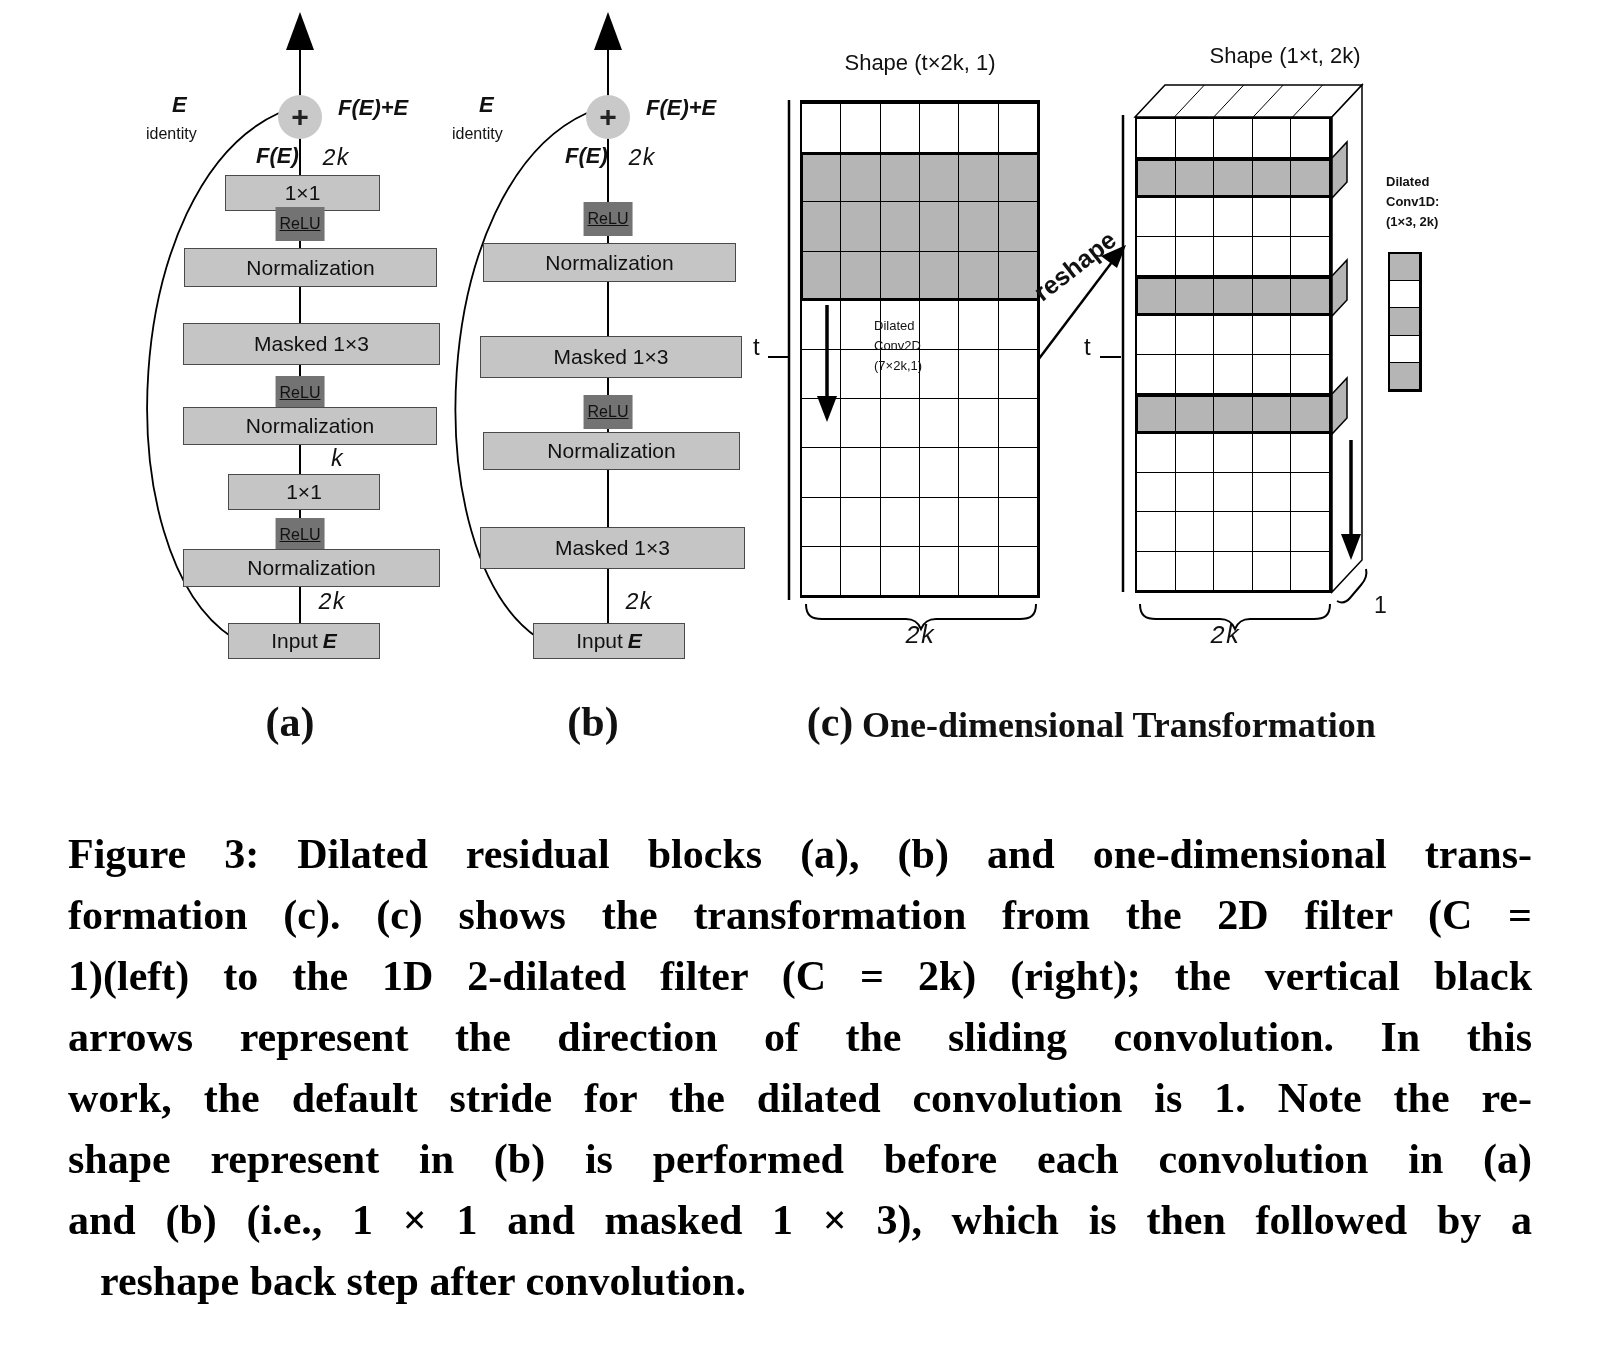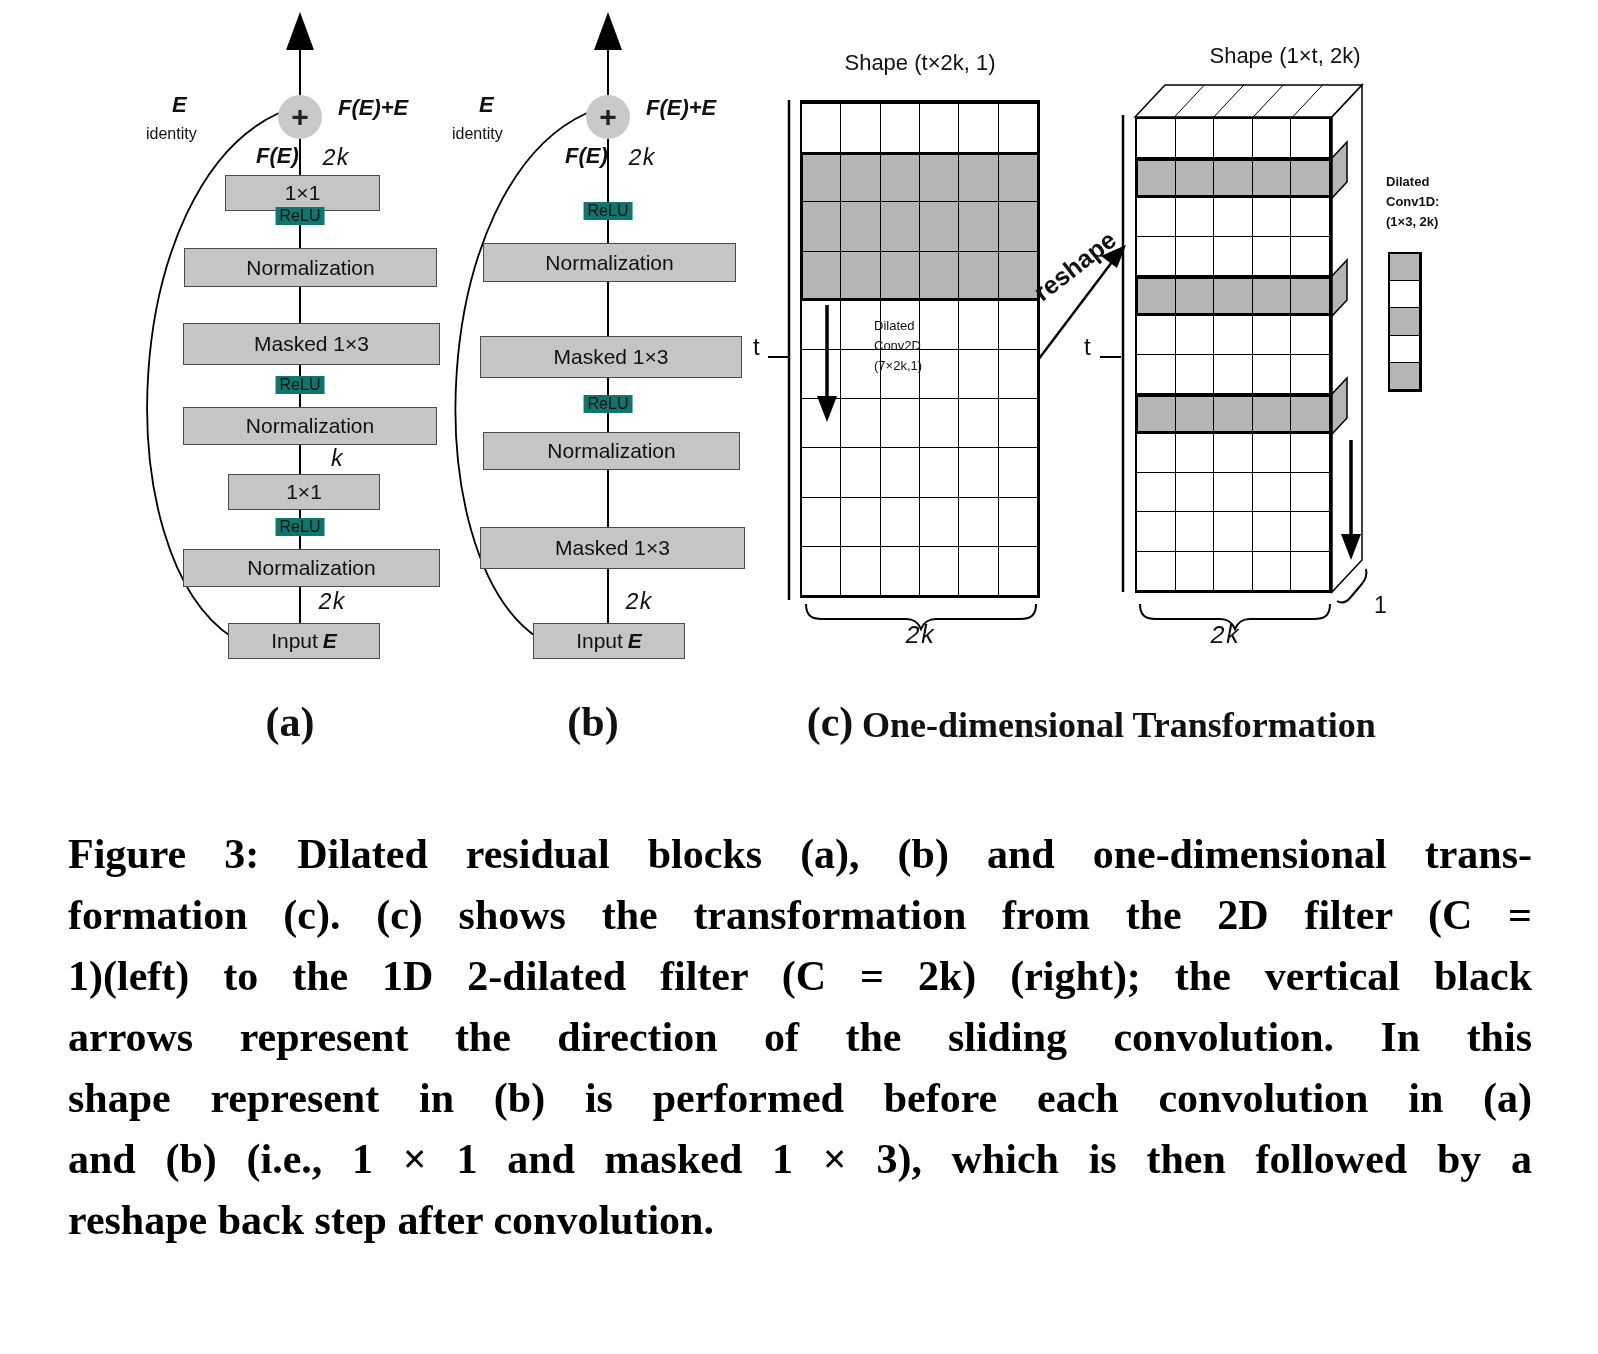--- a/index.html
+++ b/index.html
@@ -10,21 +10,21 @@
   }
   .fig { position: absolute; left: 0; top: 0; width: 1598px; height: 790px; }
   svg.layer { position: absolute; left: 0; top: 0; pointer-events: none; }
 
   .box {
     position: absolute; background: #c5c5c5; border: 1px solid #4a4a4a;
     display: flex; align-items: center; justify-content: center;
     font-size: 21px; color: #111; white-space: nowrap;
   }
   .lbl { position: absolute; font-size: 16px; white-space: nowrap; }
-  .relu { background: #0f766e; padding: 0 4px; transform: translateX(-50%); }
+  .relu { background: #737373; padding: 8px 4px; transform: translateX(-50%); text-decoration: underline; }
   .mathb { font-weight: bold; font-style: italic; font-size: 22px; }
   .dim { font-family: Liberation Mono, monospace; font-style: italic; font-size: 23px; }
   .plus-circle {
     position: absolute; width: 44px; height: 44px; border-radius: 50%;
     background: #c9c9c9; display: flex; align-items: center; justify-content: center;
     font-size: 30px; font-weight: bold; color: #222;
   }
   .panel-label {
     position: absolute; font-family: "Liberation Serif", serif;
     font-weight: bold; font-size: 42px; text-align: center;
@@ -39,21 +39,21 @@
     position: absolute; font-size: 25px; font-weight: bold;
     transform: rotate(-38deg); transform-origin: left bottom; white-space: nowrap;
   }
   .iv { font-style: italic; font-weight: bold; margin-left: 5px; }
   .caption { position: absolute; left: 68px; top: 824px; width: 1464px; }
   .cap-line {
     font-family: "Liberation Serif", serif; font-weight: bold; font-size: 42px;
     line-height: 61px; color: #000; text-align: justify; text-align-last: justify;
     white-space: nowrap;
   }
-  .cap-line.last { text-align-last: left; }
+  .cap-line.last { text-align-last: left; margin-left: 32px; }
 </style>
 </head>
 <body>
 
 <div class="page">
   <div class="fig">
 
     <svg class="layer" width="1598" height="790">
 
       <line x1="300" y1="640" x2="300" y2="30" stroke="#000" stroke-width="2"></line>
@@ -320,17 +320,18 @@
 
       <path d="M 1337 601 Q 1344 605 1350 598 L 1361 585 Q 1368 577 1366 569" fill="none" stroke="#000" stroke-width="2"></path>
     </svg>
   </div>
 
   <div class="caption">
     <div class="cap-line">Figure 3: Dilated residual blocks (a), (b) and one-dimensional trans-</div>
     <div class="cap-line">formation (c). (c) shows the transformation from the 2D filter (C =</div>
     <div class="cap-line">1)(left) to the 1D 2-dilated filter (C = 2k) (right); the vertical black</div>
     <div class="cap-line">arrows represent the direction of the sliding convolution. In this</div>
+    <div class="cap-line">work, the default stride for the dilated convolution is 1. Note the re-</div>
     <div class="cap-line">shape represent in (b) is performed before each convolution in (a)</div>
     <div class="cap-line">and (b) (i.e., 1 × 1 and masked 1 × 3), which is then followed by a</div>
     <div class="cap-line last">reshape back step after convolution.</div>
   </div>
 </div>
 
 </body></html>

